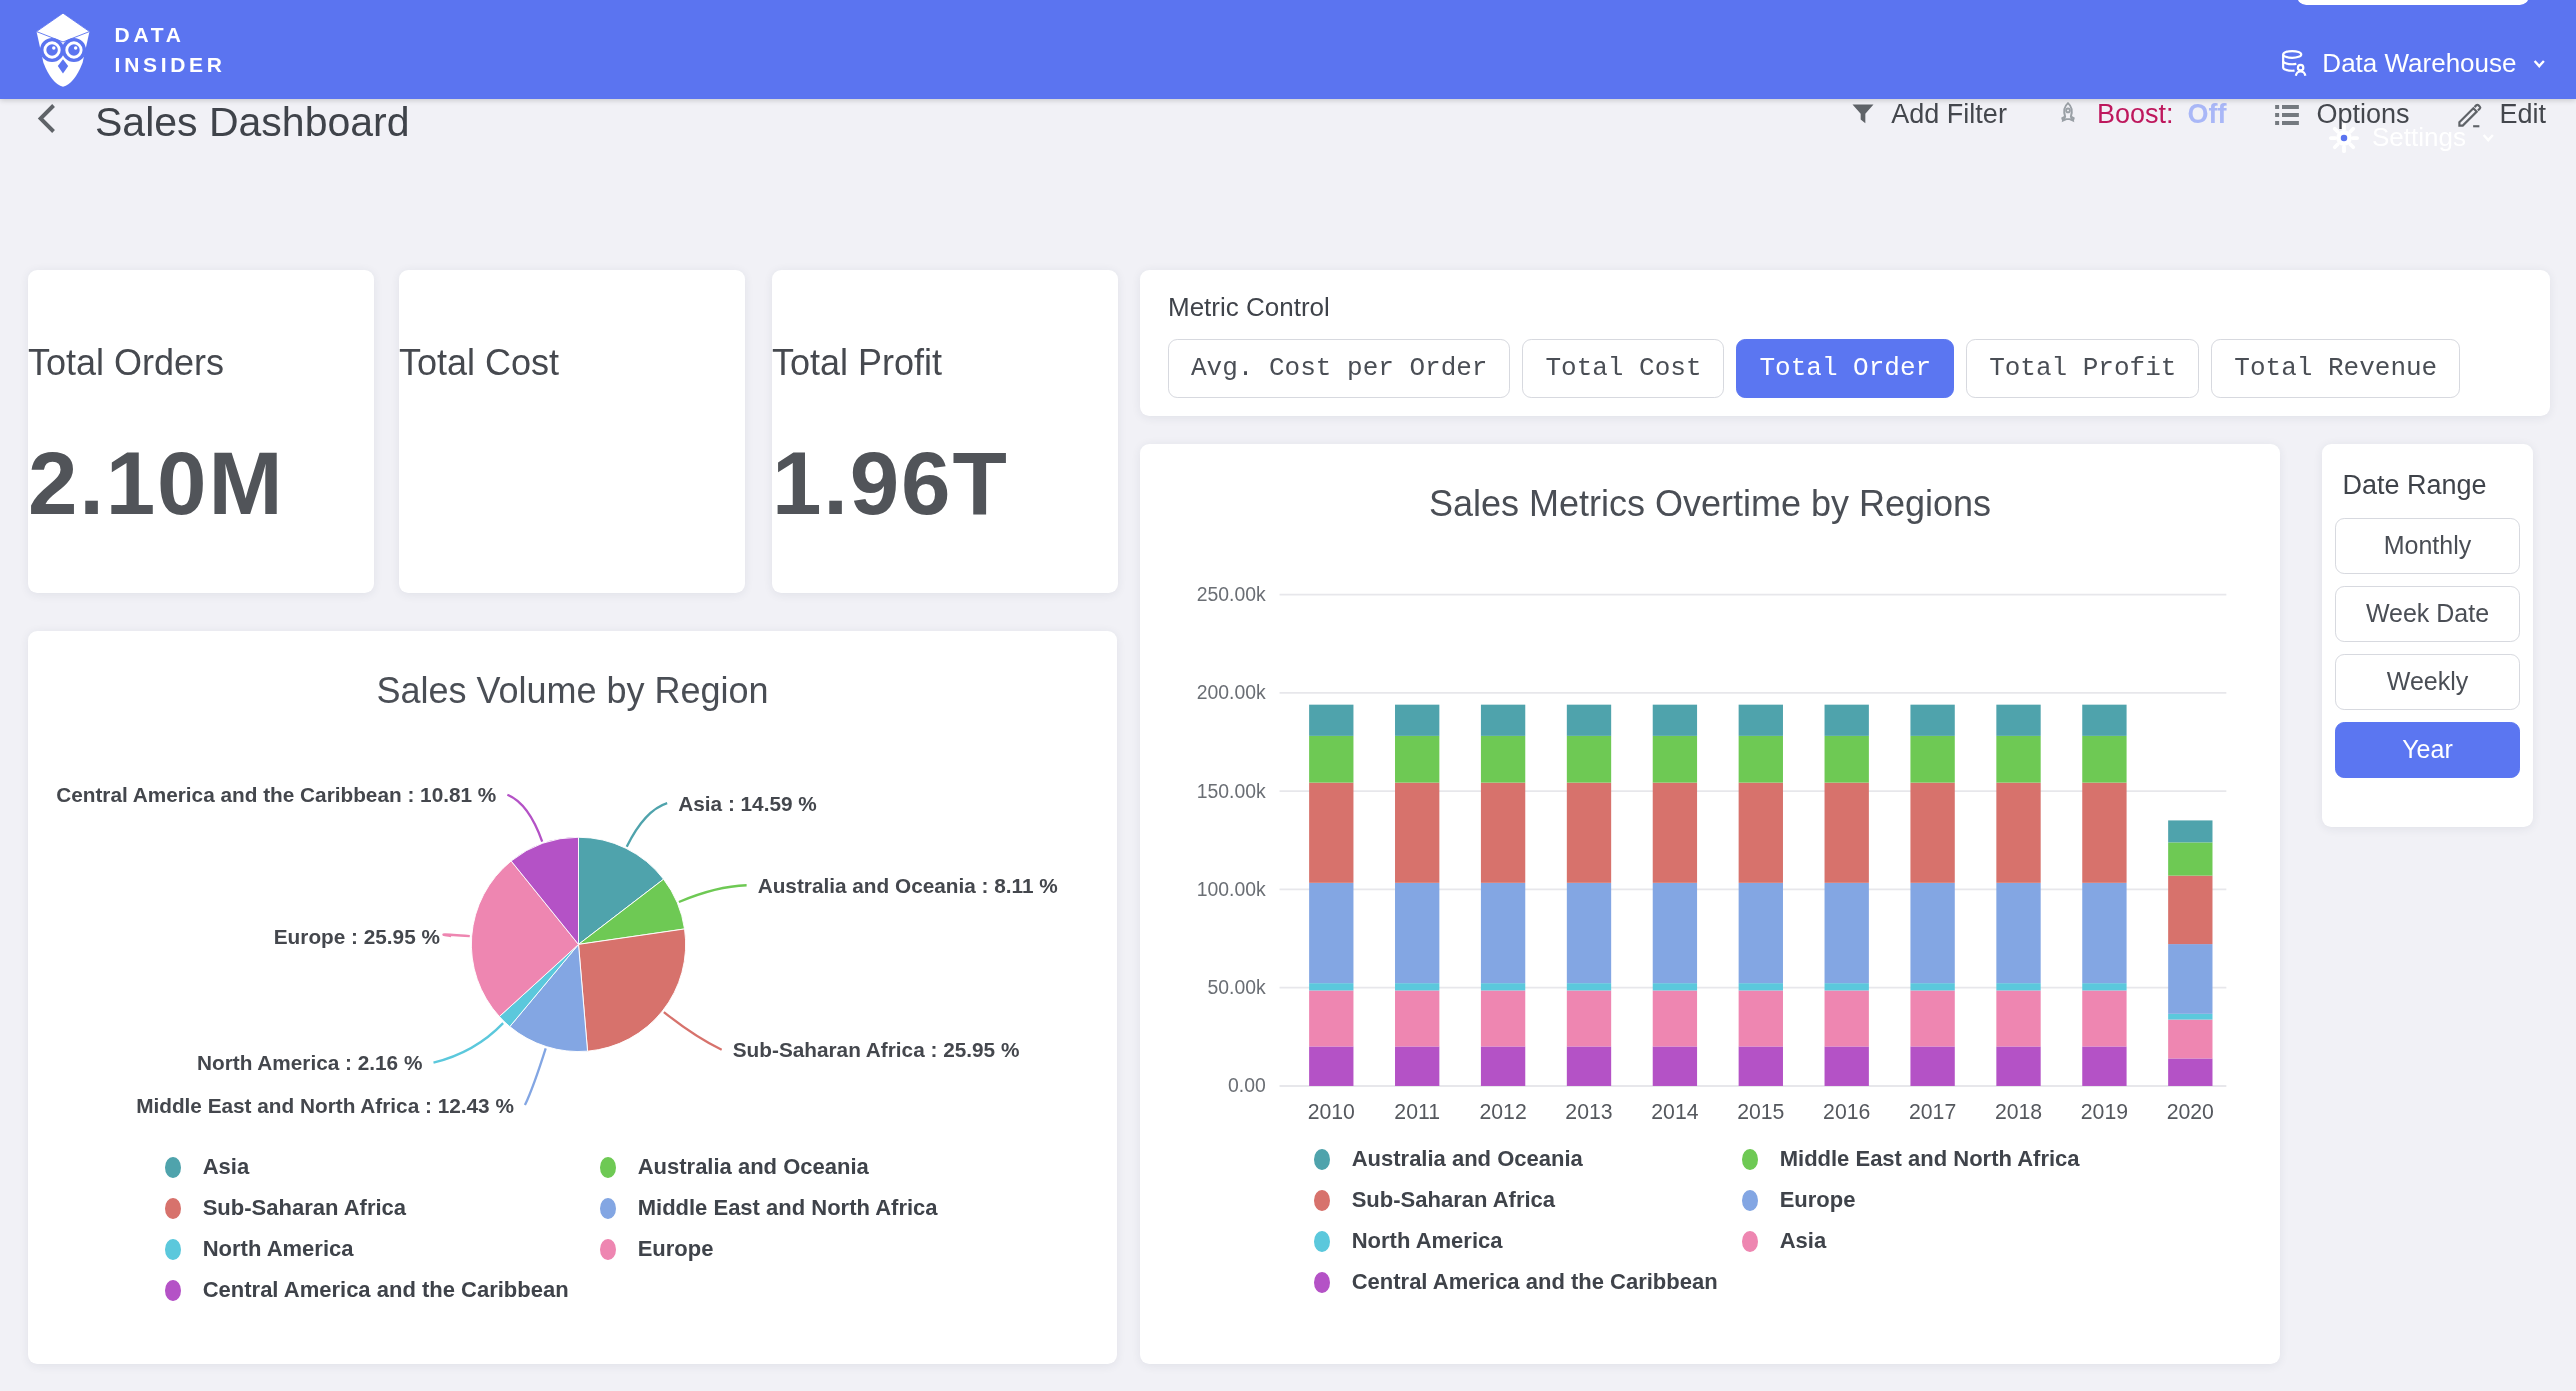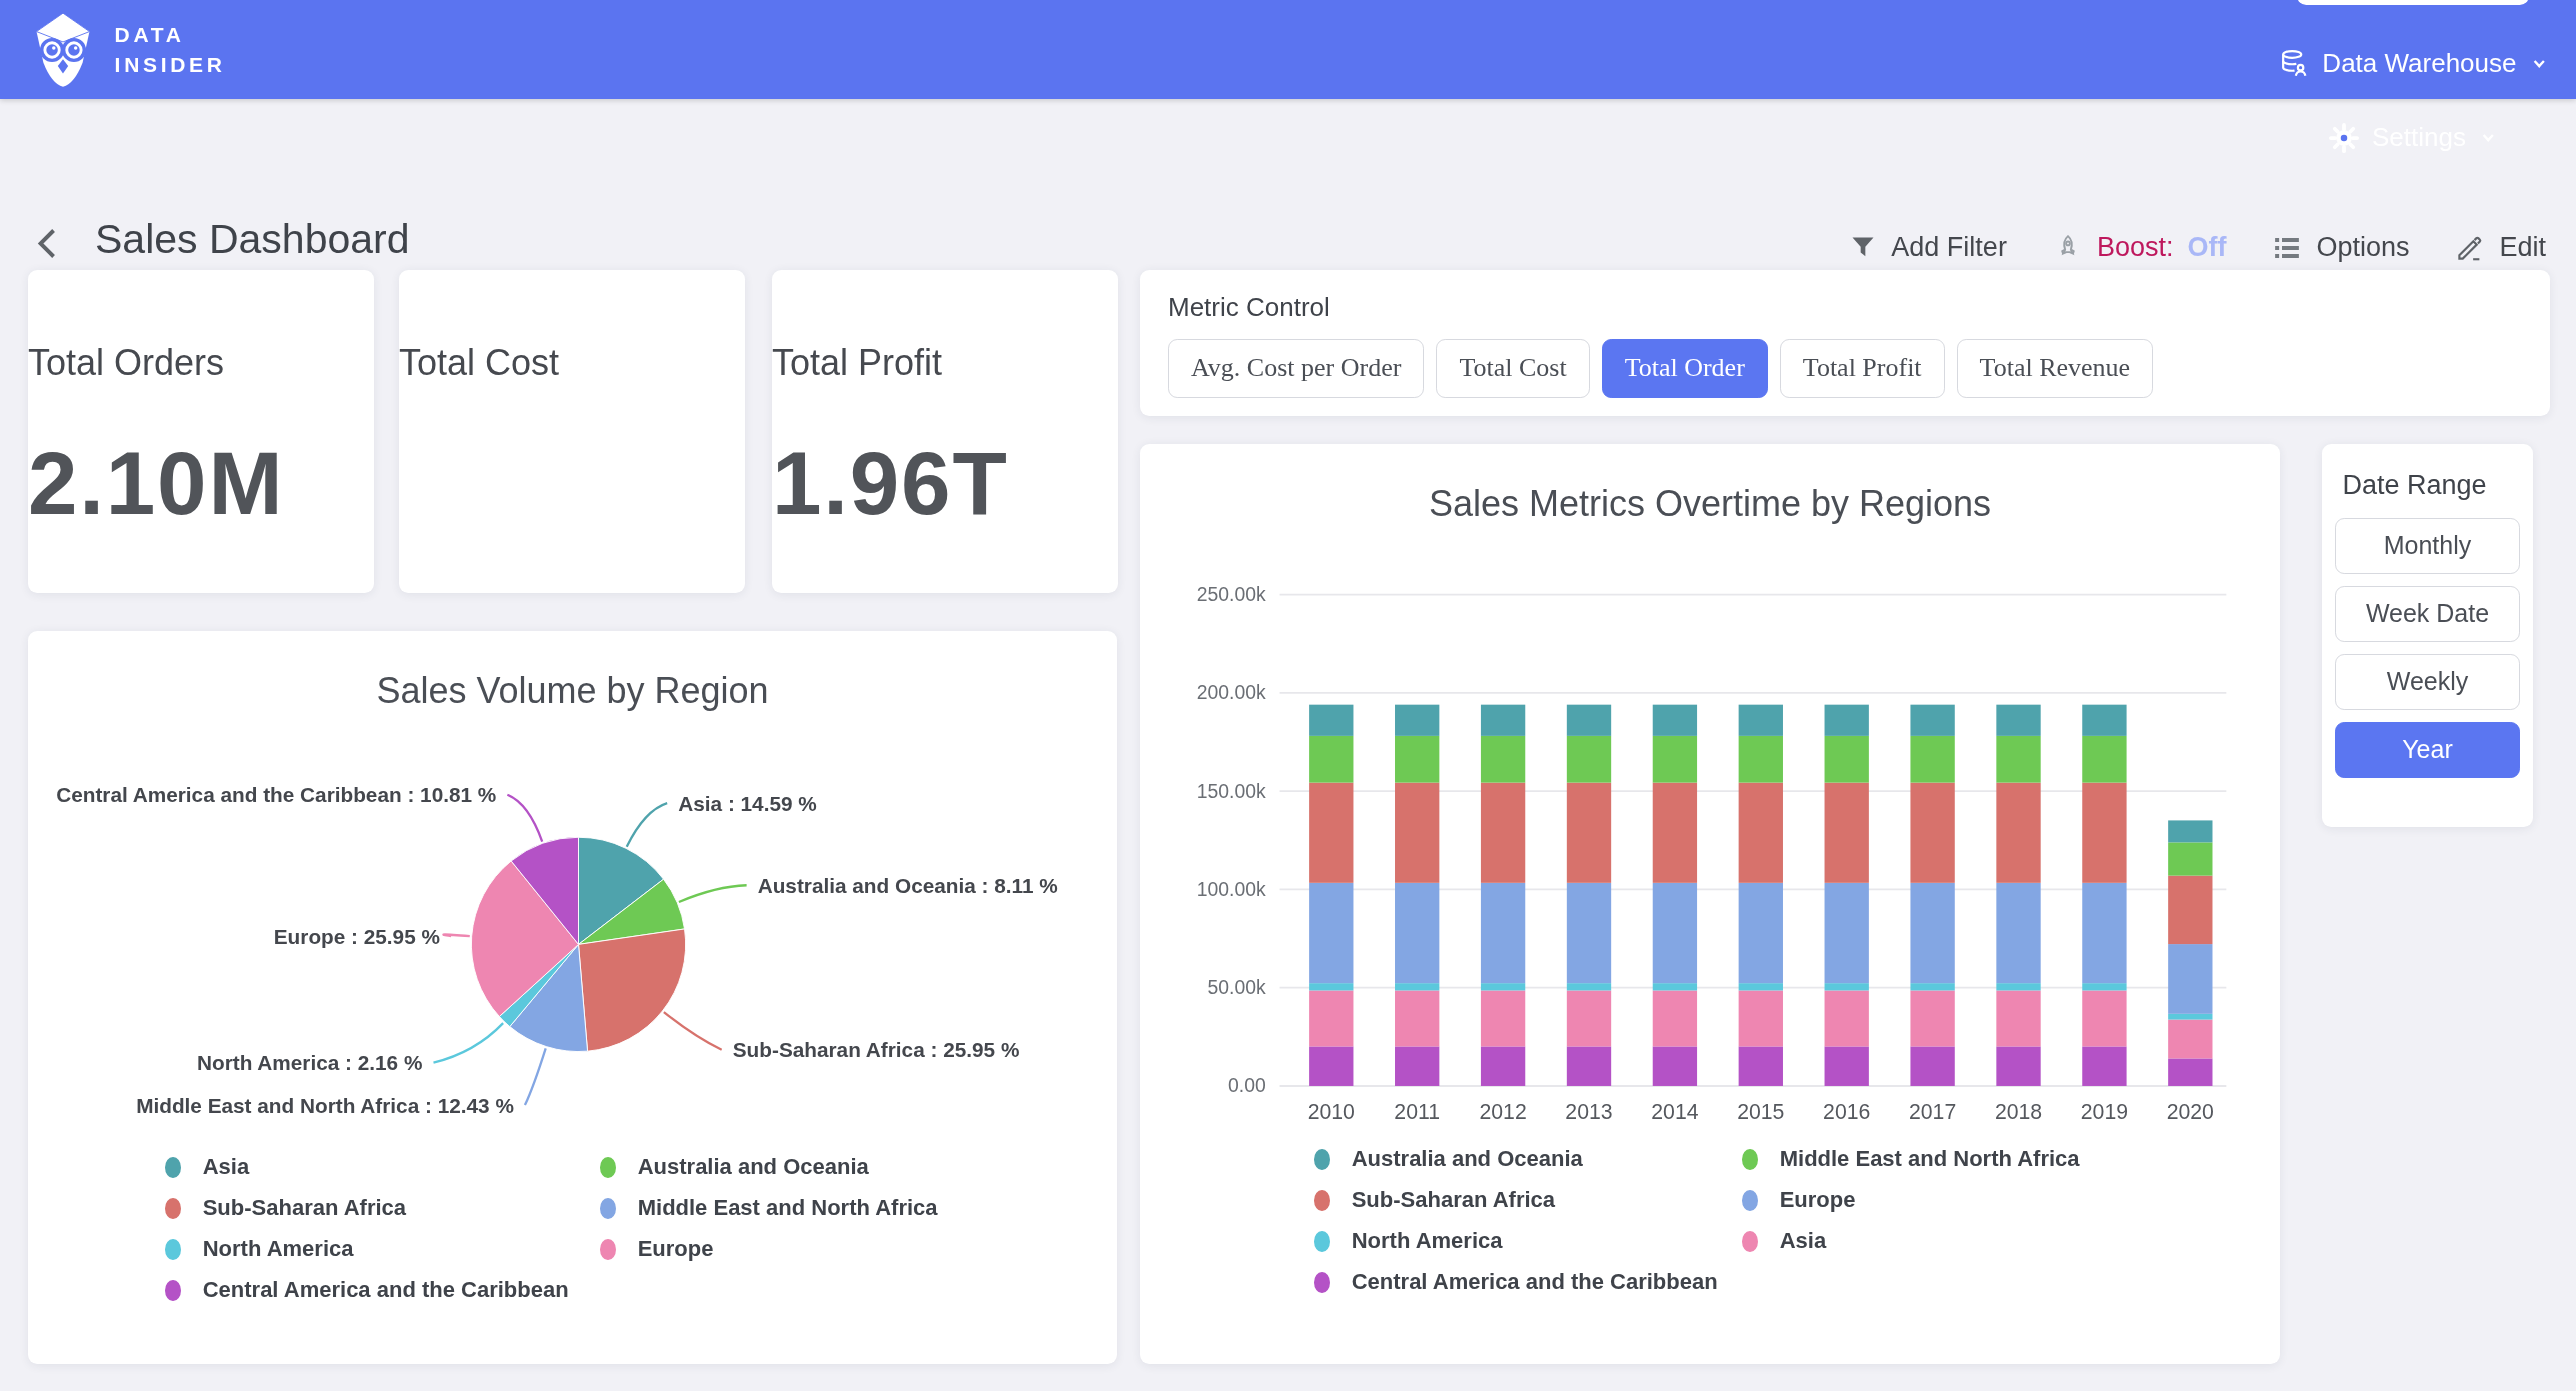--- a/index.html
+++ b/index.html
@@ -14,42 +14,42 @@
   .brand-text { color:#fff; font-weight:bold; font-size:21px; letter-spacing:3.7px; line-height:1.4; }
   .nav-items { display:flex; align-items:center; gap:43px;flex-direction:column; }
   .nav-pill { display:flex; align-items:center; gap:14px; background:#fff; color:#5B74F0;
               border:none; border-radius:9.2px; padding:14px 24px; font-size:26px; cursor:pointer;
               font-family:inherit; }
   .nav-link { display:flex; align-items:center; gap:13px; background:none; border:none; color:#fff;
               font-size:26px; cursor:pointer; font-family:inherit; }
 
   
   .page-header { position:absolute; top:99px; left:0; right:0; height:164px; display:flex;
-                 align-items:flex-end; padding:0 30px; }
+                 align-items:flex-start; padding:0 30px; }
   .back-btn { background:none; border:none; cursor:pointer; display:flex; align-items:center; }
   .page-title { font-size:41px; font-weight:400; color:#3F434A; margin-left:26px; }
   .header-actions { margin-left:auto; display:flex; align-items:center; gap:46px; }
   .action-btn { display:flex; align-items:center; gap:14px; background:none; border:none;
                 font-size:27px; color:#44474D; cursor:pointer; font-family:inherit; }
   .boost-label { color:#be185d; }
   .boost-state { color:#A9B7F7; font-weight:bold; }
 
   
   .card { position:absolute; background:#fff; border-radius:9.2px;
           box-shadow:0 1.8px 9.2px rgba(40,50,80,.08); }
   .kpi-card { width:346px; height:323px; top:270px; display:flex; flex-direction:column;
               align-items:flex-start; padding-top:72px; }
   .kpi-label { font-size:36px; color:#46494F; }
   .kpi-value { font-size:89px; font-weight:bold; color:#515459; margin-top:48px; letter-spacing:1.8px; }
 
   .metric-card { left:1140px; top:270px; width:1410px; height:146px; padding:22px 28px; }
   .metric-title { font-size:26px; color:#3F434A; margin-bottom:15.7px; }
   .pill-row { display:flex; gap:12px; }
   .pill-btn { border:1.8px solid #D7D9DF; border-radius:9.2px; background:#fff; color:#4A4E55;
-              font-size:26px; height:59px; padding:0 22px; cursor:pointer; font-family:Liberation Serif, serif; }
+              font-size:26px; height:59px; padding:0 22px; cursor:pointer; font-family:Liberation Mono, monospace; }
   .pill-btn.selected { background:#5B76F1; border-color:#5B76F1; color:#fff; }
 
   .pie-card { left:28px; top:631px; width:1089px; height:733px; }
   .bar-card { left:1140px; top:444px; width:1140px; height:920px; }
   .chart-title { position:absolute; top:39px; left:0; width:100%; text-align:center;
                  font-size:36px; font-weight:400; color:#4A4E55; }
   .chart-svg { position:absolute; inset:0; }
 
   .legend { position:absolute; display:flex; }
   .legend-col { display:flex; flex-direction:column; gap:15px; }

